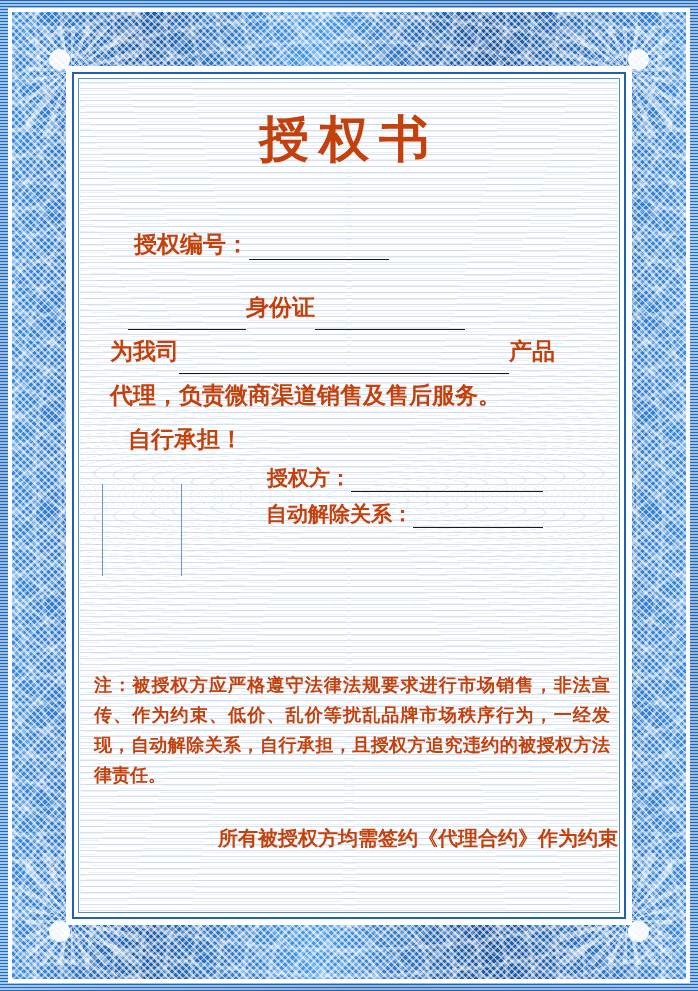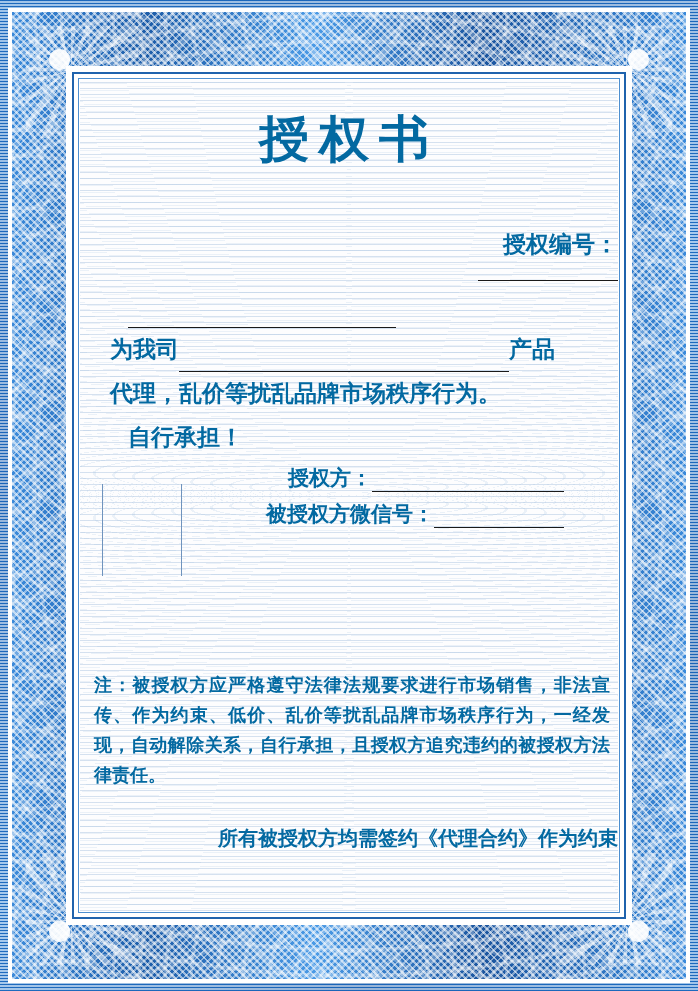--- a/index.html
+++ b/index.html
@@ -127,39 +127,38 @@
       repeating-radial-gradient(ellipse 420px 14px at 50% 50%,
         rgba(150,185,220,0.22) 0 1px,
         rgba(255,255,255,0) 1px 7px);
     opacity: .8;
   }
 
   
   .content {
     position: absolute;
     left: 80px; top: 80px; right: 80px; bottom: 80px;
-    color: #0369a1;
+    color: #c2410c;
   }
   .title {
     text-align: center;
     font-size: 50px;
     font-weight: bold;
     letter-spacing: 10px;
     margin-top: 26px;
     font-family: "DejaVu Serif", "Liberation Serif", serif;
   }
 
   .num-line {
     margin-top: 56px;
     padding-left: 54px;
     font-size: 23px;
     font-weight: bold;
     display: flex;
     align-items: flex-end;
-    flex-direction: column;
   }
   .blank {
     display: inline-block;
     border-bottom: 1.6px solid #1a1a1a;
     height: 20px;
   }
 
   .body-block {
     margin-top: 26px;
     font-size: 23px;
@@ -241,44 +240,45 @@
     <div class="title">授权书</div>
 
     <div class="num-line">
       <span>授权编号：</span>
       <span class="blank" style="width:140px"></span>
     </div>
 
     <div class="body-block">
       <div class="body-line indent-1">
         <span class="blank" style="width:118px"></span>
+        <span>身份证</span>
         <span class="blank" style="width:150px"></span>
       </div>
       <div class="body-line indent-2">
         <span>为我司</span>
         <span class="blank" style="width:330px"></span>
         <span>产品</span>
       </div>
       <div class="body-line indent-2">
-        <span>代理，乱价等扰乱品牌市场秩序行为。</span>
+        <span>代理，负责微商渠道销售及售后服务。</span>
       </div>
       <div class="body-line indent-1">
         <span>自行承担！</span>
       </div>
     </div>
 
     <div class="seal-box"></div>
 
     <div class="sign-block">
       <div class="sign-row">
         <span class="sign-label">授权方：</span>
         <span class="blank" style="width:192px"></span>
       </div>
       <div class="sign-row">
-        <span class="sign-label">被授权方微信号：</span>
+        <span class="sign-label">自动解除关系：</span>
         <span class="blank" style="width:130px"></span>
       </div>
     </div>
 
     <div class="note">注：被授权方应严格遵守法律法规要求进行市场销售，非法宣传、作为约束、低价、乱价等扰乱品牌市场秩序行为，一经发现，自动解除关系，自行承担，且授权方追究违约的被授权方法律责任。</div>
 
     <div class="footer">所有被授权方均需签约《代理合约》作为约束</div>
 
   </div>
 </div>

